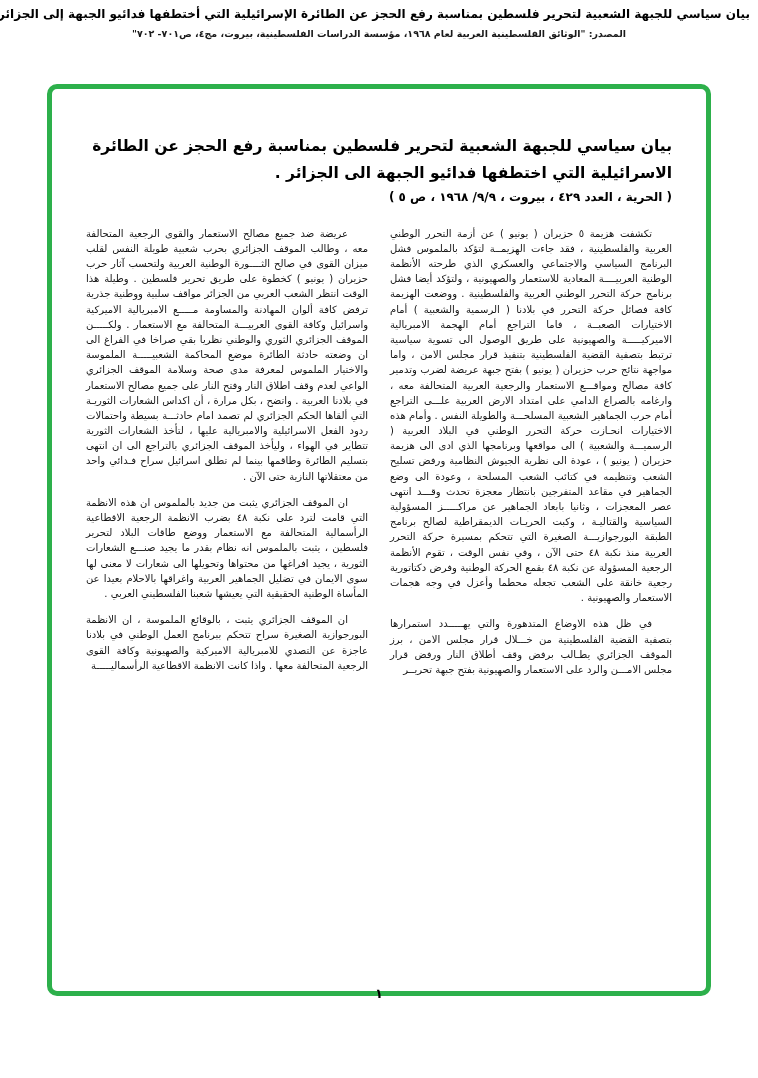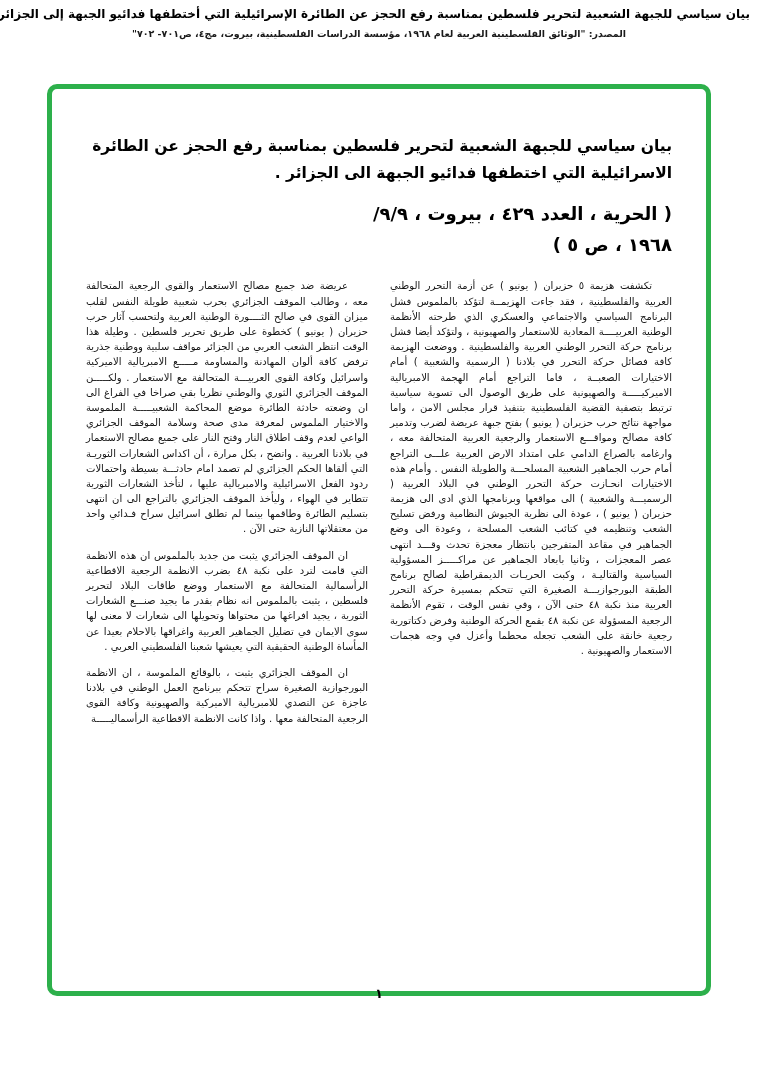--- a/index.html
+++ b/index.html
@@ -31,22 +31,22 @@
     background:#fff;
     overflow:hidden;
   }
   .doc-inner { padding:44px 34px 0 34px; height:100%; overflow:hidden; }
 
   .doc-title {
     font-size:15.5px; font-weight:bold; color:#000;
     line-height:1.75; text-align:right;
   }
   .doc-citation {
-    font-size:18px; font-weight:bold; color:#000;
-    margin-top:12px; max-width:330px; line-height:1.7; text-align:right;
+    font-size:12px; font-weight:bold; color:#000;
+    max-width:330px; line-height:1.7; text-align:right;
   }
 
   .columns { display:flex; gap:22px; margin-top:18px; }
   .column {
     flex:1;
     text-align:justify;
     font-size:10px;
     line-height:1.52;
     color:#141414;
   }
@@ -70,20 +70,21 @@
   <div class="green-box" style="border-color: rgb(45, 176, 75);">
     <div class="doc-inner">
 
       <h1 class="doc-title">بيان سياسي للجبهة الشعبية لتحرير فلسطين بمناسبة رفع الحجز عن الطائرة الاسرائيلية التي اختطفها فدائيو الجبهة الى الجزائر .</h1>
 
       <div class="doc-citation">( الحرية ، العدد ٤٢٩ ، بيروت ، ٩/٩/ ١٩٦٨ ، ص ٥ )</div>
 
       <div class="columns">
         <div class="column col-right">
           <p>تكشفت هزيمة ٥ حزيران ( يونيو ) عن أزمة التحرر الوطني العربية والفلسطينية ، فقد جاءت الهزيمــة لتؤكد بالملموس فشل البرنامج السياسي والاجتماعي والعسكري الذي طرحته الأنظمة الوطنية العربيــــة المعادية للاستعمار والصهيونية ، ولتؤكد أيضا فشل برنامج حركة التحرر الوطني العربية والفلسطينية . ووضعت الهزيمة كافة فصائل حركة التحرر في بلادنا ( الرسمية والشعبية ) أمام الاختيارات الصعبــة ، فاما التراجع أمام الهجمة الامبريالية الاميركيـــــة والصهيونية على طريق الوصول الى تسوية سياسية ترتبط بتصفية القضية الفلسطينية بتنفيذ قرار مجلس الامن ، واما مواجهة نتائج حرب حزيران ( يونيو ) بفتح جبهة عريضة لضرب وتدمير كافة مصالح ومواقـــع الاستعمار والرجعية العربية المتحالفة معه ، وارغامه بالصراع الدامي على امتداد الارض العربية علـــى التراجع أمام حرب الجماهير الشعبية المسلحـــة والطويلة النفس . وأمام هذه الاختيارات انحـازت حركة التحرر الوطني في البلاد العربية ( الرسميـــة والشعبية ) الى مواقعها وبرنامجها الذي ادى الى هزيمة حزيران ( يونيو ) ، عودة الى نظرية الجيوش النظامية ورفض تسليح الشعب وتنظيمه في كتائب الشعب المسلحة ، وعودة الى وضع الجماهير في مقاعد المتفرجين بانتظار معجزة تحدث وقـــد انتهى عصر المعجزات ، وثانيا بابعاد الجماهير عن مراكـــــز المسؤولية السياسية والقتاليـة ، وكبت الحريـات الديمقراطية لصالح برنامج الطبقة البورجوازيـــة الصغيرة التي تتحكم بمسيرة حركة التحرر العربية منذ نكبة ٤٨ حتى الآن ، وفي نفس الوقت ، تقوم الأنظمة الرجعية المسؤولة عن نكبة ٤٨ بقمع الحركة الوطنية وفرض دكتاتورية رجعية خانقة على الشعب تجعله محطما وأعزل في وجه هجمات الاستعمار والصهيونية .</p>
+          <p>في ظل هذه الاوضاع المتدهورة والتي يهـــــدد استمرارها بتصفية القضية الفلسطينية من خـــلال قرار مجلس الامن ، برز الموقف الجزائري يطـالب برفض وقف أطلاق النار ورفض قرار مجلس الامـــن والرد على الاستعمار والصهيونية بفتح جبهة تحريــر</p>
         </div>
         <div class="column col-left">
           <p>عريضة ضد جميع مصالح الاستعمار والقوى الرجعية المتحالفة معه ، وطالب الموقف الجزائري بحرب شعبية طويلة النفس لقلب ميزان القوى في صالح الثــــورة الوطنية العربية ولتحسب آثار حرب حزيران ( يونيو ) كخطوة على طريق تحرير فلسطين . وطيلة هذا الوقت انتظر الشعب العربي من الجزائر مواقف سلبية ووطنية جذرية ترفض كافة ألوان المهادنة والمساومة مـــــع الامبريالية الاميركية واسرائيل وكافة القوى العربيـــة المتحالفة مع الاستعمار . ولكـــــن الموقف الجزائري الثوري والوطني نظريا بقي صراخا في الفراغ الى ان وضعته حادثة الطائرة موضع المحاكمة الشعبيـــــة الملموسة والاختيار الملموس لمعرفة مدى صحة وسلامة الموقف الجزائري الواعي لعدم وقف اطلاق النار وفتح النار على جميع مصالح الاستعمار في بلادنا العربية . واتضح ، بكل مرارة ، أن اكداس الشعارات الثوريـة التي ألقاها الحكم الجزائري لم تصمد امام حادثـــة بسيطة واحتمالات ردود الفعل الاسرائيلية والامبريالية عليها ، لتأخذ الشعارات الثورية تتطاير في الهواء ، وليأخذ الموقف الجزائري بالتراجع الى ان انتهى بتسليم الطائرة وطاقمها بينما لم تطلق اسرائيل سراح فـدائي واحد من معتقلاتها النازية حتى الآن .</p>
           <p>ان الموقف الجزائري يثبت من جديد بالملموس ان هذه الانظمة التي قامت لترد على نكبة ٤٨ بضرب الانظمة الرجعية الاقطاعية الرأسمالية المتحالفة مع الاستعمار ووضع طاقات البلاد لتحرير فلسطين ، يثبت بالملموس انه نظام بقدر ما يجيد صنـــع الشعارات الثورية ، يجيد افراغها من محتواها وتحويلها الى شعارات لا معنى لها سوى الايمان في تضليل الجماهير العربية واغراقها بالاحلام بعيدا عن المأساة الوطنية الحقيقية التي يعيشها شعبنا الفلسطيني العربي .</p>
           <p>ان الموقف الجزائري يثبت ، بالوقائع الملموسة ، ان الانظمة البورجوازية الصغيرة سراح تتحكم ببرنامج العمل الوطني في بلادنا عاجزة عن التصدي للامبريالية الاميركية والصهيونية وكافة القوى الرجعية المتحالفة معها . واذا كانت الانظمة الاقطاعية الرأسماليـــــة</p>
         </div>
       </div>
 
     </div>
   </div>

